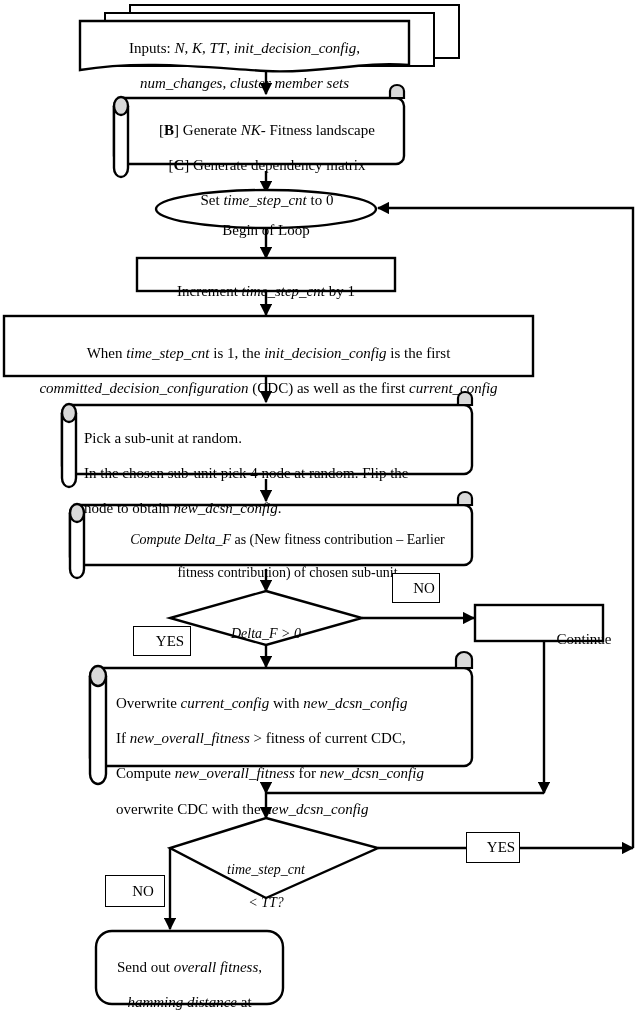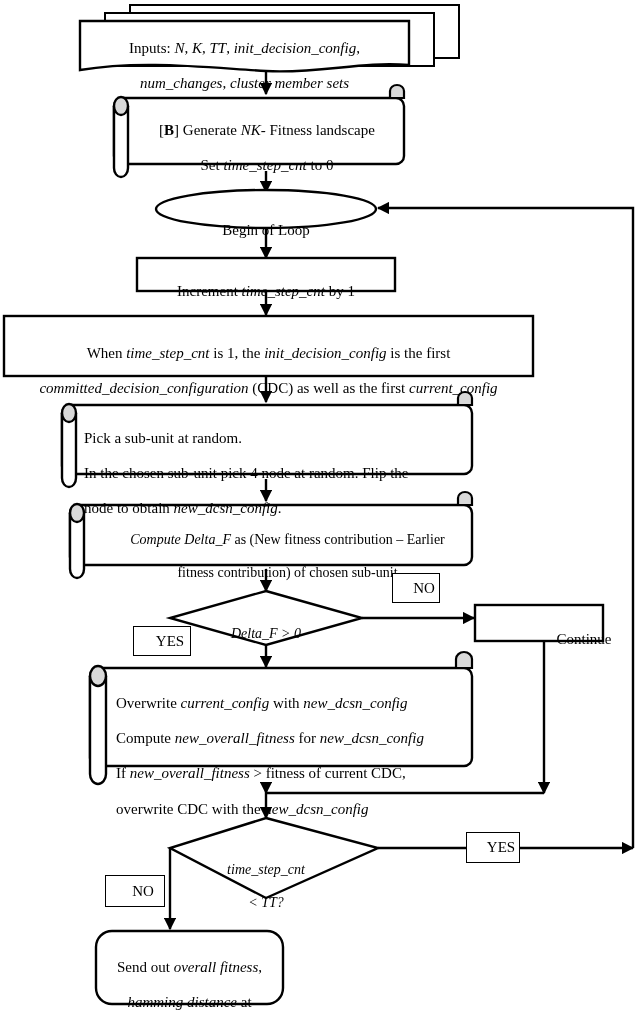--- a/index.html
+++ b/index.html
@@ -137,20 +137,21 @@
     <rect x="96" y="931" width="187" height="73" rx="16" ry="16" fill="#fff" stroke="#000" stroke-width="2.4"></rect>
   </svg>
 
   <div class="node-text t-center" style="left:80px; top:22px; width:329px; font-size:15px;">
     <div><span>Inputs: <i>N</i>, <i>K</i>, <i>TT</i>, <i>init_decision_config</i>,</span></div>
     <div><span><i>num_changes</i>, <i>cluster member sets</i></span></div>
   </div>
 
   <div class="node-text t-left" style="left:133px; top:104px; width:268px; font-size:15px;text-align:center;">
     <div><span>[<b>B</b>] Generate <i>NK</i>- Fitness landscape</span></div>
+    <div><span>[<b>C</b>] Generate dependency matrix</span></div>
     <div><span>Set <i>time_step_cnt</i> to 0</span></div>
   </div>
 
   <div class="node-text t-center" style="left:156px; top:204px; width:220px; font-size:15px;text-align:center;">
     <span>Begin of Loop</span>
   </div>
 
   <div class="node-text t-center" style="left:137px; top:265px; width:258px; font-size:15px;">
     <span>Increment <i>time_step_cnt</i> by 1</span>
   </div>
@@ -174,22 +175,22 @@
   <div class="node-text t-center" style="left:196px; top:609px; width:140px; font-size:14px; font-style:italic;">
     <span><i><i>Delta_F</i> &gt; 0</i></span>
   </div>
 
   <div class="node-text t-center" style="left:475px; top:613px; width:128px; font-size:15px;margin-left:45px;">
     <span>Continue</span>
   </div>
 
   <div class="node-text t-left" style="left:116px; top:677px; width:350px; font-size:15px;">
     <div><span>Overwrite <i>current_config</i> with <i>new_dcsn_config</i></span></div>
+    <div><span>If <i>new_overall_fitness</i> &gt; fitness of current CDC,</span></div>
     <div><span>Compute <i>new_overall_fitness</i> for <i>new_dcsn_config</i></span></div>
-    <div><span>If <i>new_overall_fitness</i> &gt; fitness of current CDC,</span></div>
     <div><span>overwrite CDC with the <i>new_dcsn_config</i></span></div>
   </div>
 
   <div class="node-text t-center" style="left:196px; top:845px; width:140px; font-size:14px; font-style:italic;">
     <div><span><i>time_step_cnt</i></span></div>
     <div><span>&lt; <i>TT</i>?</span></div>
   </div>
 
   <div class="node-text t-center" style="left:99px; top:941px; width:181px; font-size:15px;">
     <div><span>Send out <i>overall fitness</i>,</span></div>

